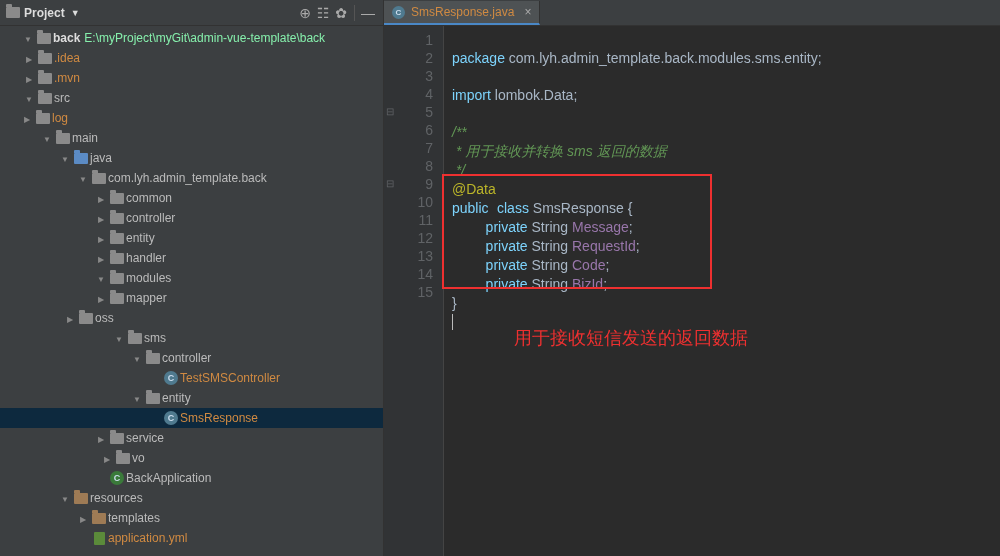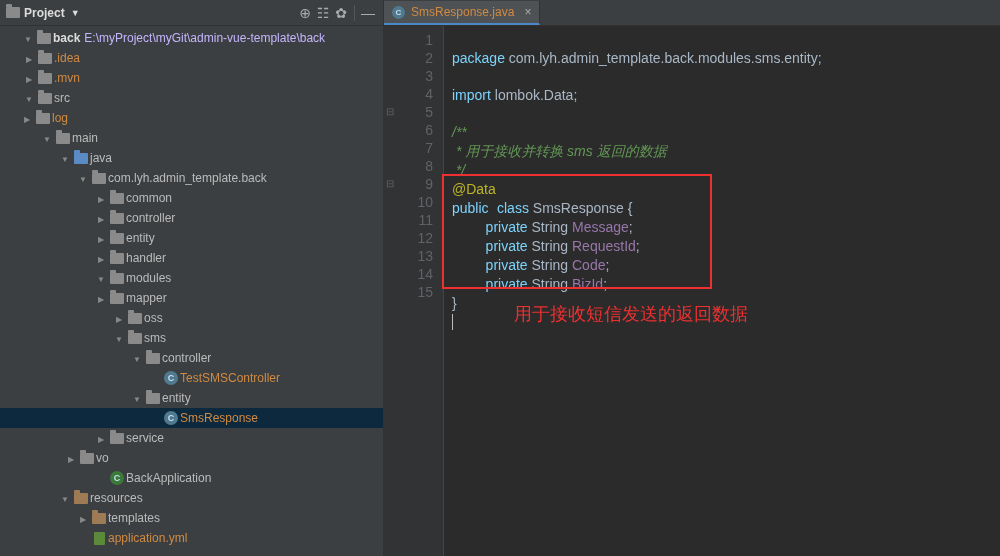--- a/index.html
+++ b/index.html
@@ -33,21 +33,21 @@
   .folder { width:14px; height:11px; border-radius:1px; position:relative; }
   .folder::before { content:""; position:absolute; top:-3px; left:0; width:6px; height:3px; border-radius:1px 1px 0 0; }
   .f-grey { background:#8a8a8a; } .f-grey::before { background:#8a8a8a; }
   .f-blue { background:#5b8bc4; } .f-blue::before { background:#5b8bc4; }
   .f-res { background:#9e7b55; } .f-res::before { background:#9e7b55; }
   .cls-ico { width:14px; height:14px; border-radius:50%; background:#4f7a8f; display:flex; align-items:center; justify-content:center; color:#cde; font-size:9px; font-weight:bold; }
   .yml-ico { width:11px; height:13px; background:#5b8b3a; border-radius:1px; }
   .txt { color:#bbb; }
   .txt.bold { color:#ddd; font-weight:bold; }
   .txt.orange { color:#d08a42; }
-  .txt.dim { color:#c4b5fd; margin-left:4px; }
+  .txt.dim { color:#86efac; margin-left:4px; }
 
   
   .editor { flex:1; display:flex; flex-direction:column; background:#2b2b2b; }
   .tabbar { height:26px; background:#3c3f41; display:flex; align-items:flex-end; border-bottom:1px solid #323232; }
   .tab { height:24px; background:#515658; display:flex; align-items:center; padding:0 8px; border-right:1px solid #323232; gap:6px; cursor:pointer; }
   .tab.active { background:#4e5254; border-bottom:2px solid #4a88c7; }
   .tab .cls-ico { width:13px; height:13px; font-size:8px; }
   .tab .close { color:#aaa; font-size:12px; cursor:pointer; margin-left:4px; }
 
   .code-wrap { flex:1; display:flex; position:relative; overflow-y:auto; }
@@ -182,28 +182,28 @@
           </span>
         <span class="txt">modules</span>
       </div>
       <div class="row" style="padding-left:94px">
         <span class="arrow closed"></span>
           <span class="ico">
             <span class="folder f-grey"></span>
           </span>
         <span class="txt">mapper</span>
       </div>
+      <div class="row" style="padding-left:63px">
+        <span class="arrow closed"></span>
+          <span class="ico">
+            <span class="folder f-grey"></span>
+          </span>
+        <span class="txt">oss</span>
+      </div>
       <div class="row" style="padding-left:112px">
-        <span class="arrow closed"></span>
-          <span class="ico">
-            <span class="folder f-grey"></span>
-          </span>
-        <span class="txt">oss</span>
-      </div>
-      <div class="row" style="padding-left:112px">
         <span class="arrow open"></span>
           <span class="ico">
             <span class="folder f-grey"></span>
           </span>
         <span class="txt">sms</span>
       </div>
       <div class="row" style="padding-left:130px">
         <span class="arrow open"></span>
           <span class="ico">
             <span class="folder f-grey"></span>
@@ -229,21 +229,21 @@
           </span>
         <span class="txt orange">SmsResponse</span>
       </div>
       <div class="row" style="padding-left:94px">
         <span class="arrow closed"></span>
           <span class="ico">
             <span class="folder f-grey"></span>
           </span>
         <span class="txt">service</span>
       </div>
-      <div class="row" style="padding-left:64px">
+      <div class="row" style="padding-left:100px">
         <span class="arrow closed"></span>
           <span class="ico">
             <span class="folder f-grey"></span>
           </span>
         <span class="txt">vo</span>
       </div>
       <div class="row" style="padding-left:108px">
         <span class="ico">
             <span class="cls-ico" style="background:#3a7a3a">C</span>
           </span>
@@ -311,18 +311,18 @@
 <span class="cmt"> */</span>
 <span class="ann">@Data</span>
 <span class="kw">public</span> <span class="kw">class</span><span class="cls"> SmsResponse </span><span>{</span>
     <span class="kw">private</span><span> String </span><span class="fld">Message</span><span>;</span>
     <span class="kw">private</span><span> String </span><span class="fld">RequestId</span><span>;</span>
     <span class="kw">private</span><span> String </span><span class="fld">Code</span><span>;</span>
     <span class="kw">private</span><span> String </span><span class="fld">BizId</span><span>;</span>
 <span>}</span>
 <span class="caret"></span>
         <div class="redbox" style="left:-2px; top:148px; width:270px; height:115px;"></div>
-        <div class="redtext" style="left:70px; top:279px;">用于接收短信发送的返回数据</div>
+        <div class="redtext" style="left:70px; top:303px;">用于接收短信发送的返回数据</div>
       </div>
     </div>
   </div>
 
 </div>
 
 </body></html>

